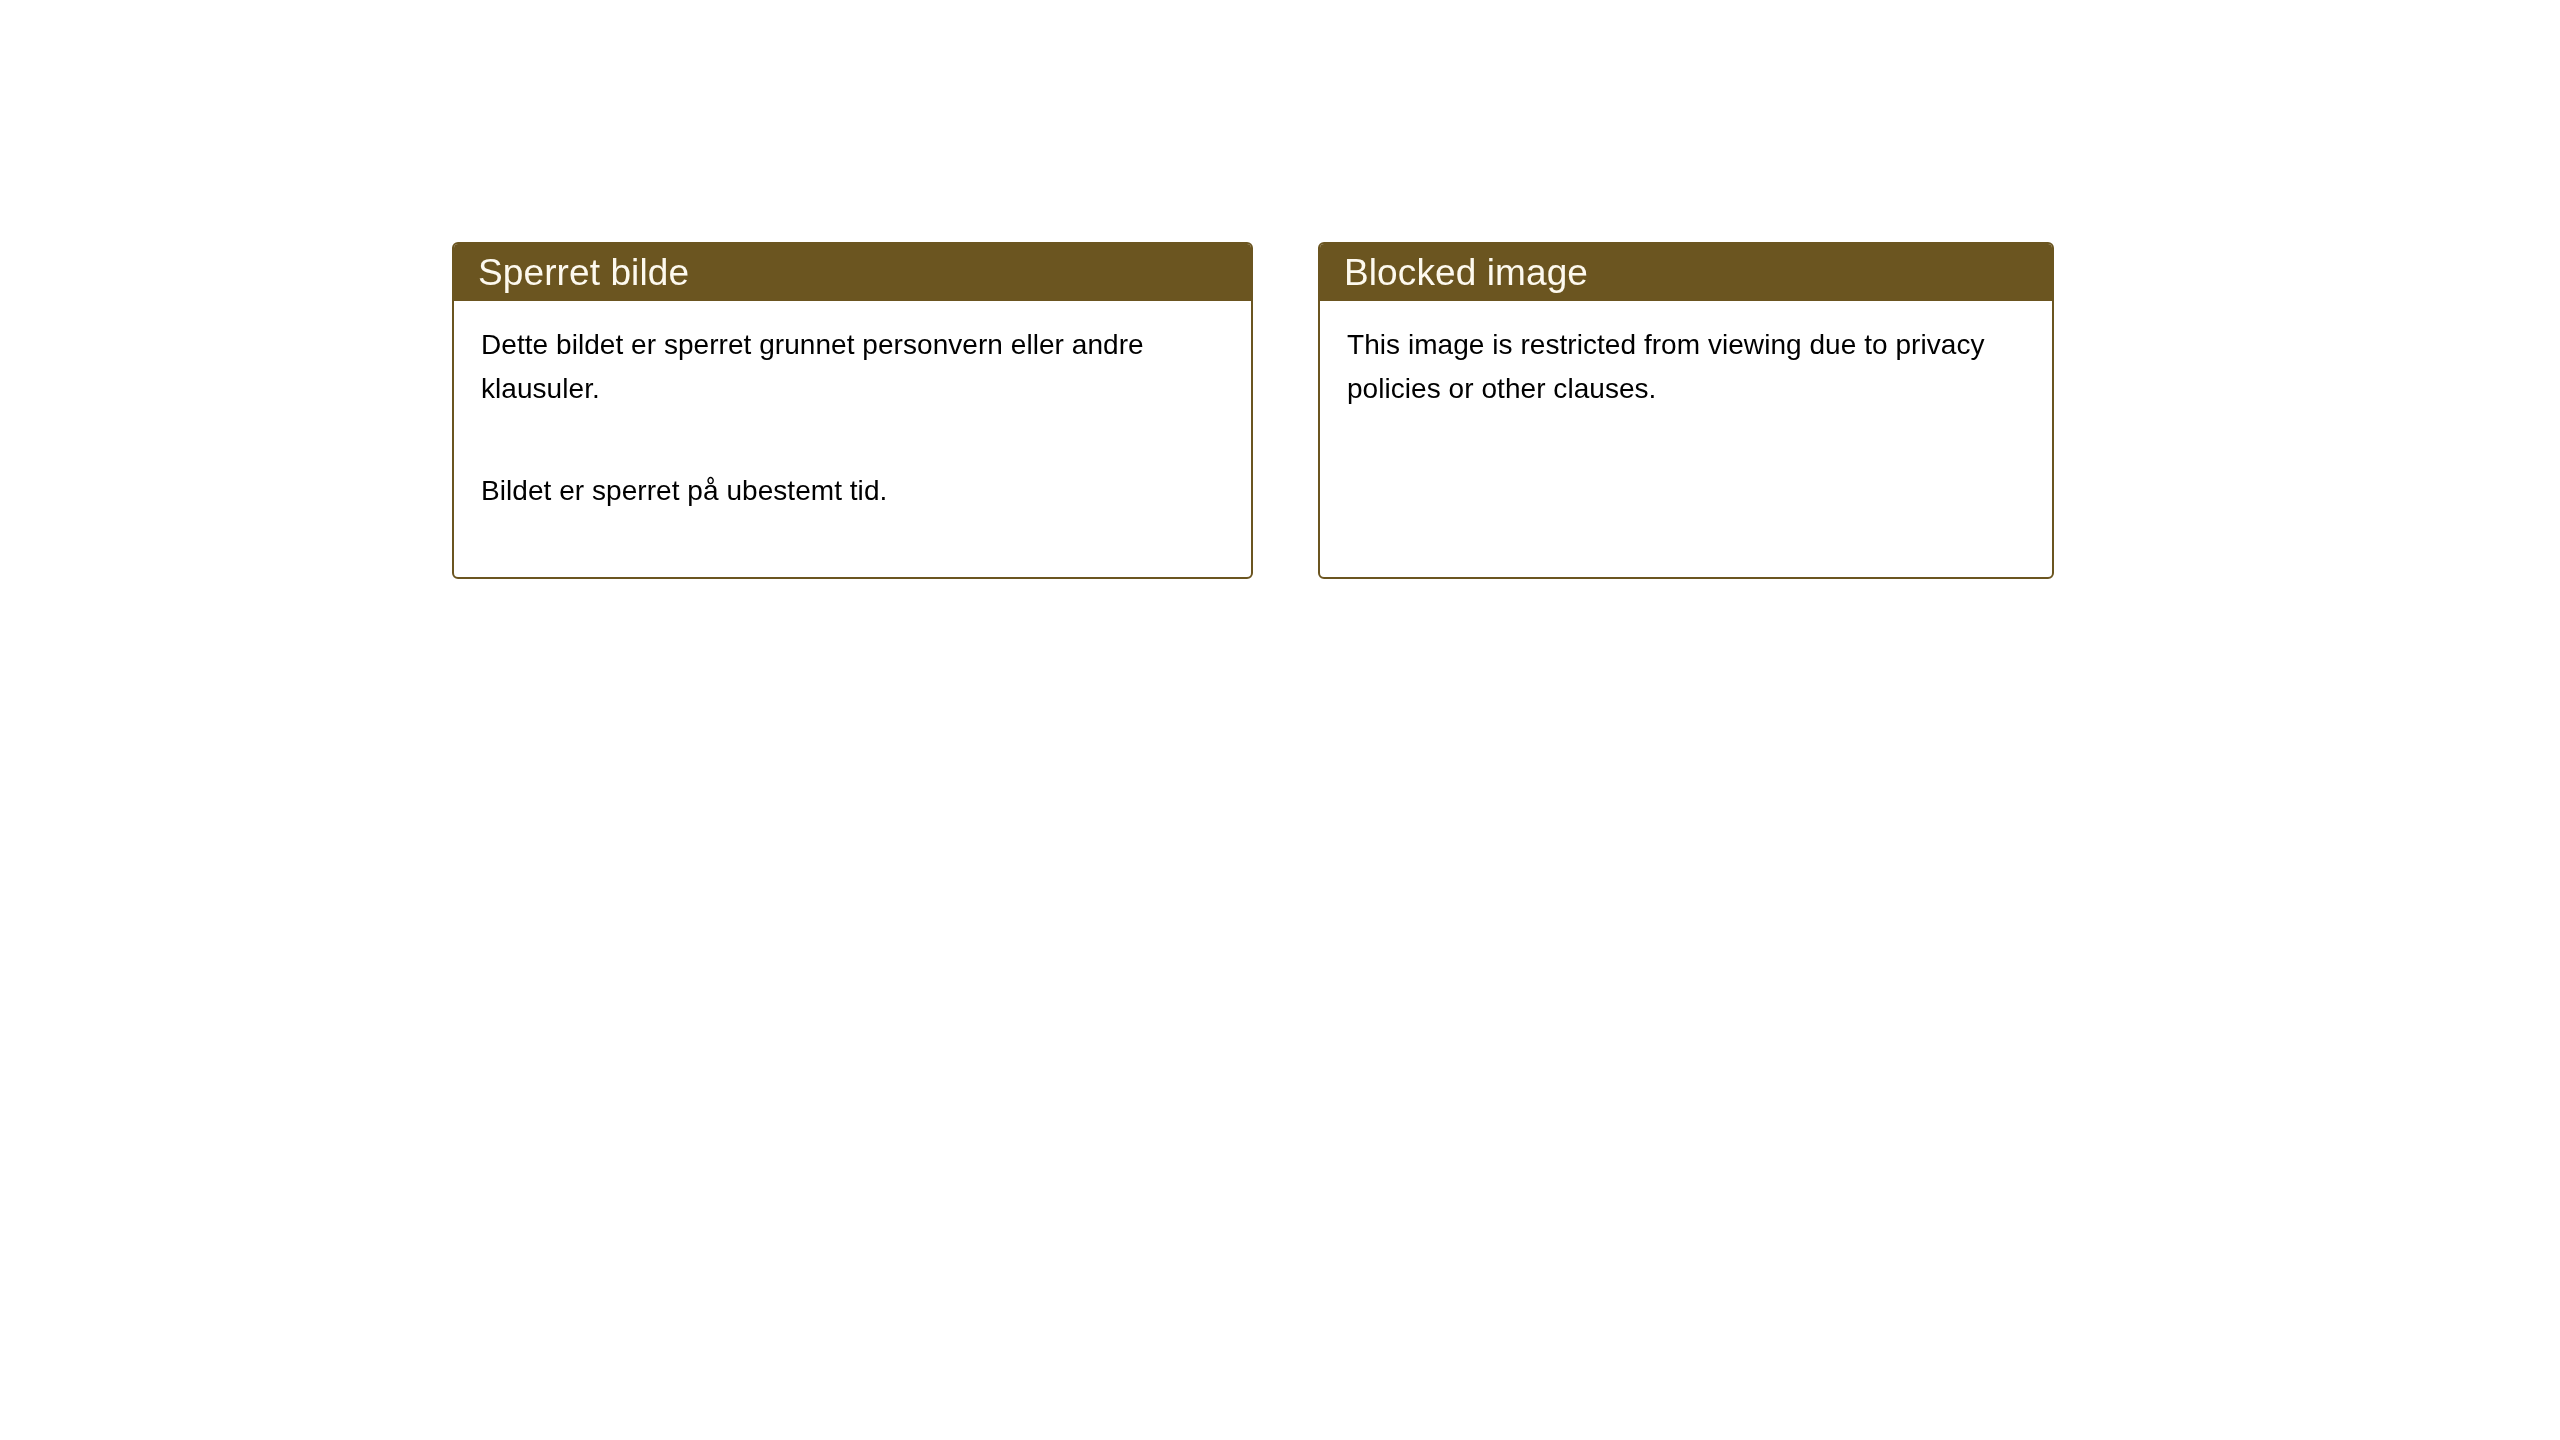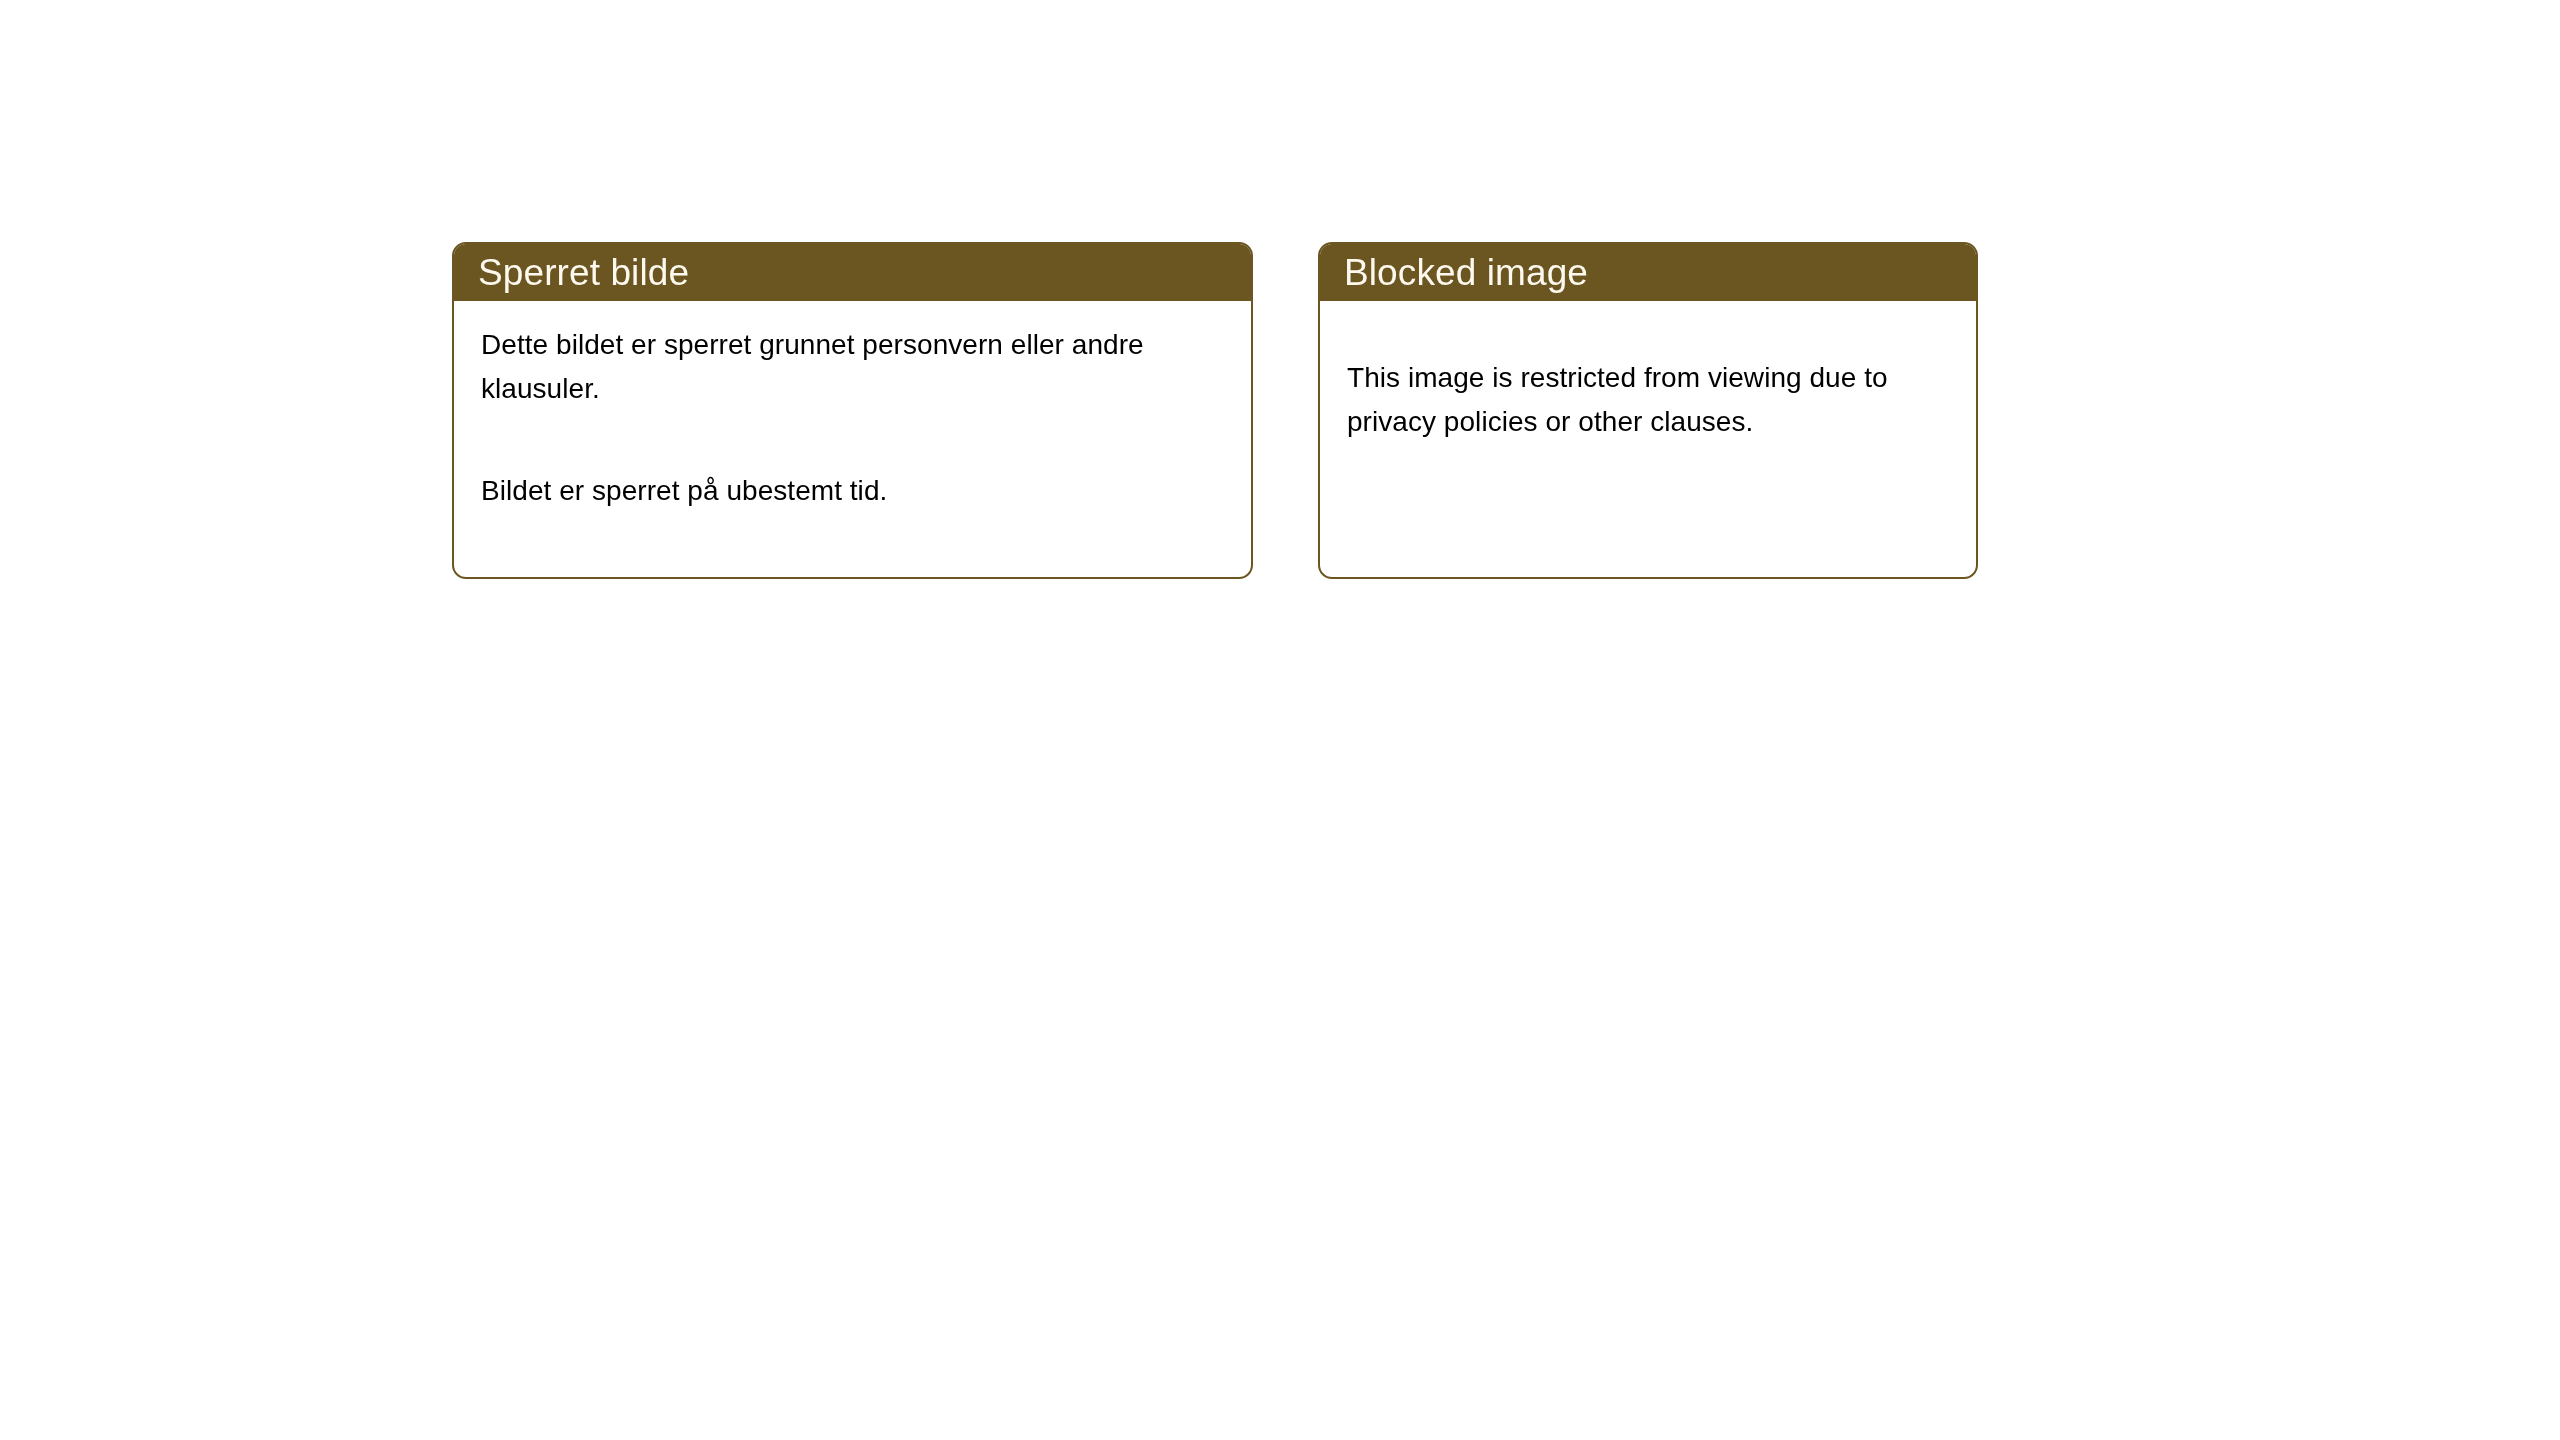--- a/index.html
+++ b/index.html
@@ -28,36 +28,35 @@
     display: flex;
     flex-direction: row;
     align-items: flex-start;
     gap: 65px;
   }
 
   .card {
     box-sizing: border-box;
     background: #ffffff;
     border: 2px solid #6b5520;
-    border-radius: 14px;
+    border-radius: 6px;
     overflow: hidden;
     display: flex;
     flex-direction: column;
     box-shadow: none;
   }
 
   .card--no {
     width: 801px;
     height: 337px;
   }
 
   .card--en {
-    width: 660px;
+    width: 736px;
     height: 337px;
-    gap: 33px;
   }
 
   .card-header {
     background: #6b5520;
     height: 57px;
     min-height: 57px;
     display: flex;
     align-items: center;
     padding: 0 0 0 24px;
     box-sizing: border-box;

